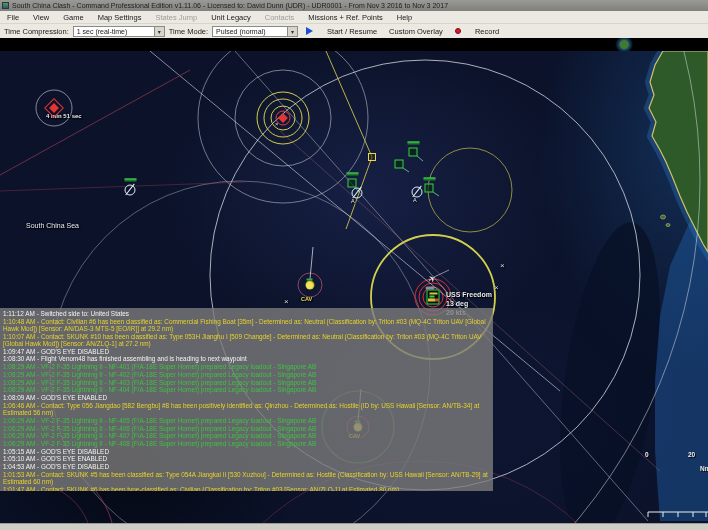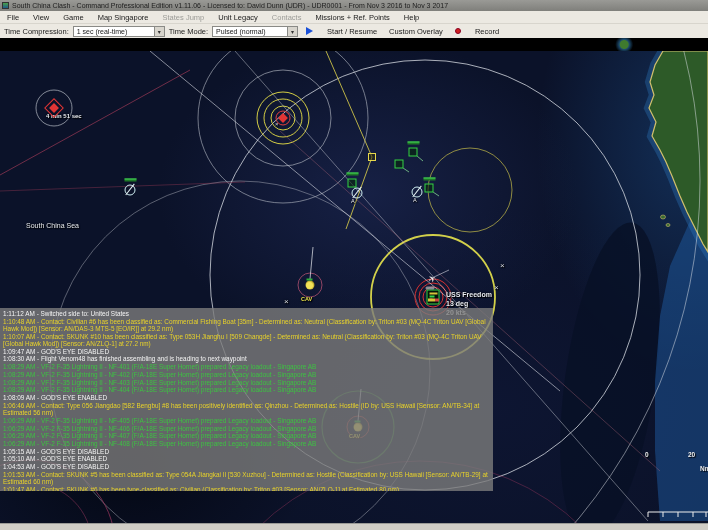--- a/index.html
+++ b/index.html
@@ -96,21 +96,21 @@
 
   <div class="titlebar">
     <span class="appicon"></span>
     <span>South China Clash - Command Professional Edition v1.11.06 - Licensed to: David Dunn (UDR) - UDR0001 - From Nov 3 2016 to Nov 3 2017</span>
   </div>
 
   <div class="menubar">
     <span class="mi">File</span>
     <span class="mi">View</span>
     <span class="mi">Game</span>
-    <span class="mi">Map Singapore</span>
+    <span class="mi">Map Settings</span>
     <span class="mi dis">States Jump</span>
     <span class="mi">Unit Legacy</span>
     <span class="mi dis">Contacts</span>
     <span class="mi">Missions + Ref. Points</span>
     <span class="mi">Help</span>
   </div>
 
   <div class="toolbar">
     <span>Time Compression:</span>
     <span class="dd" style="width:92px">

